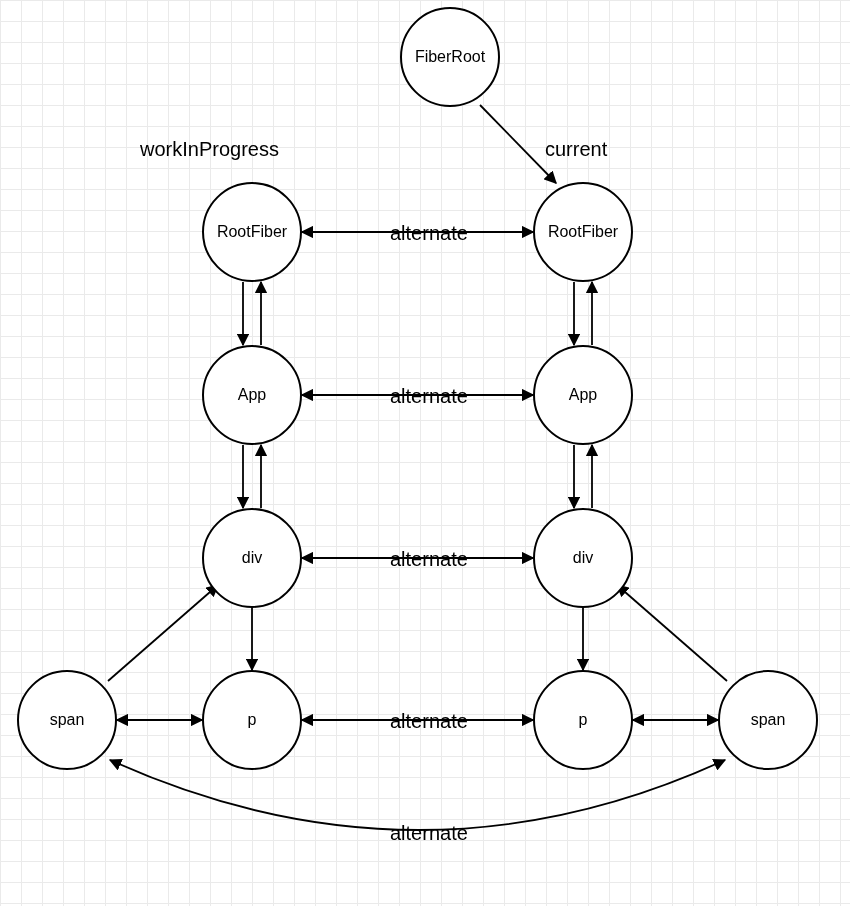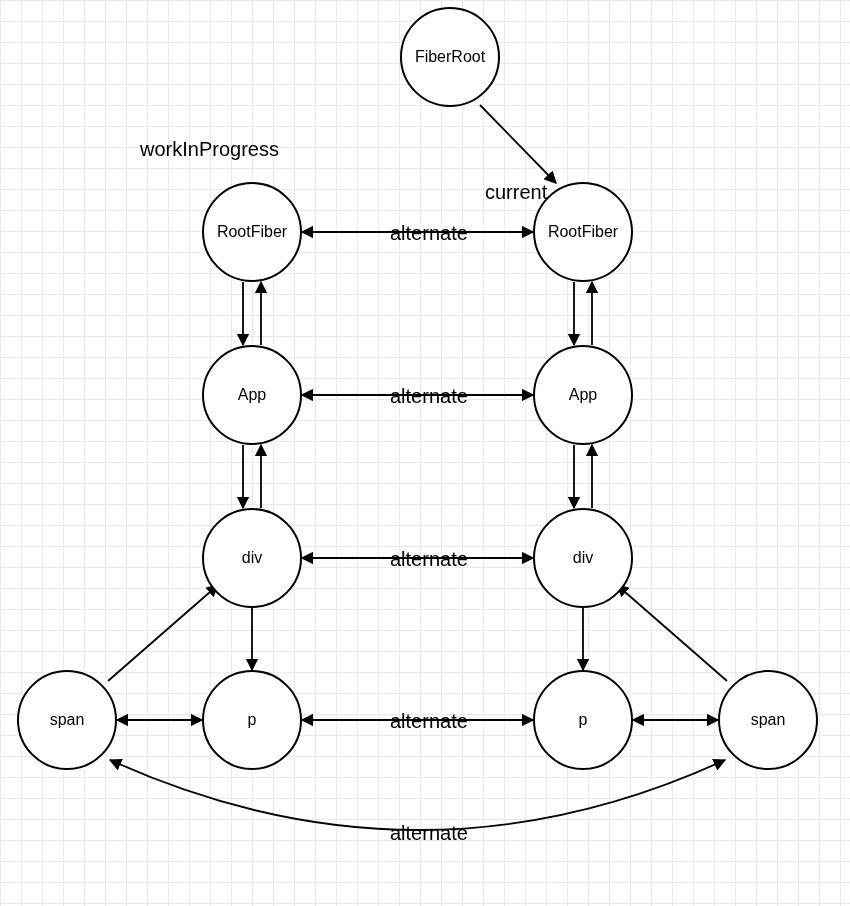--- a/index.html
+++ b/index.html
@@ -127,21 +127,21 @@
   </div>
 
   <div class="node" style="left:17px; top:670px;">
     <span>span</span>
   </div>
   <div class="node" style="left:718px; top:670px;">
     <span>span</span>
   </div>
 
   <div class="label" style="left:140px; top:138px;">workInProgress</div>
-  <div class="label" style="left:485px; top:138px;margin-top:43px;">current</div>
+  <div class="label" style="left:545px; top:138px;">current</div>
 
   <div class="label" style="left:390px; top:222px;">alternate</div>
   <div class="label" style="left:390px; top:385px;">alternate</div>
   <div class="label" style="left:390px; top:548px;">alternate</div>
   <div class="label" style="left:390px; top:710px;">alternate</div>
   <div class="label" style="left:390px; top:822px;">alternate</div>
 
 </div>
 
 </body></html>

